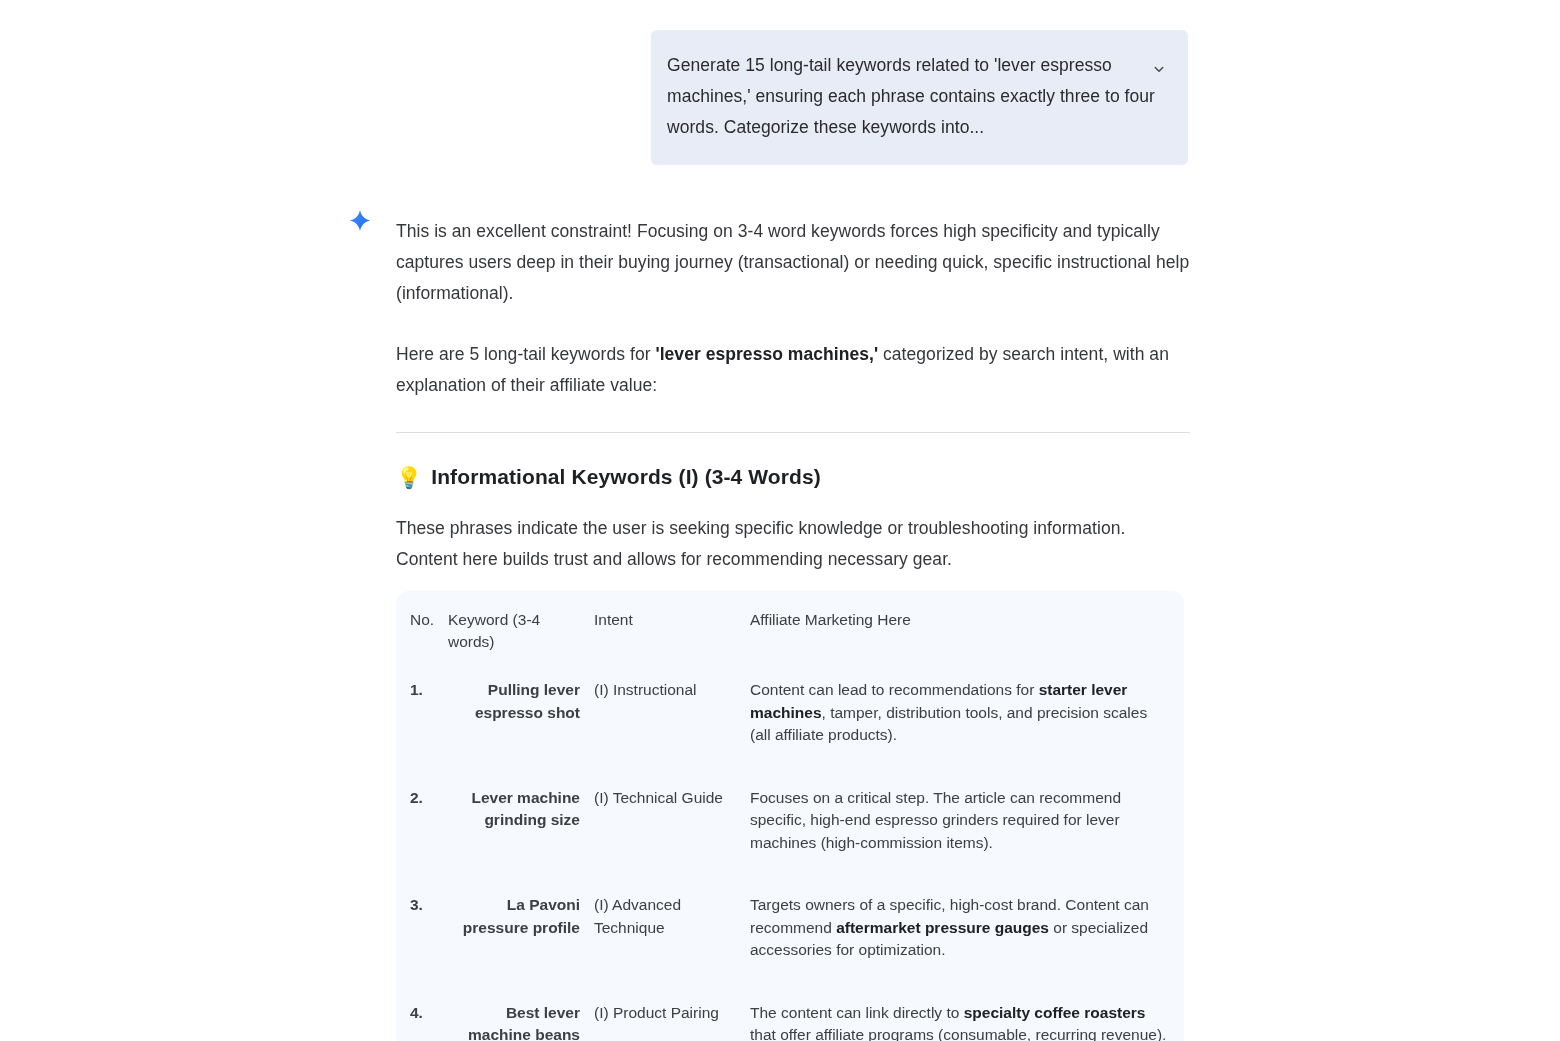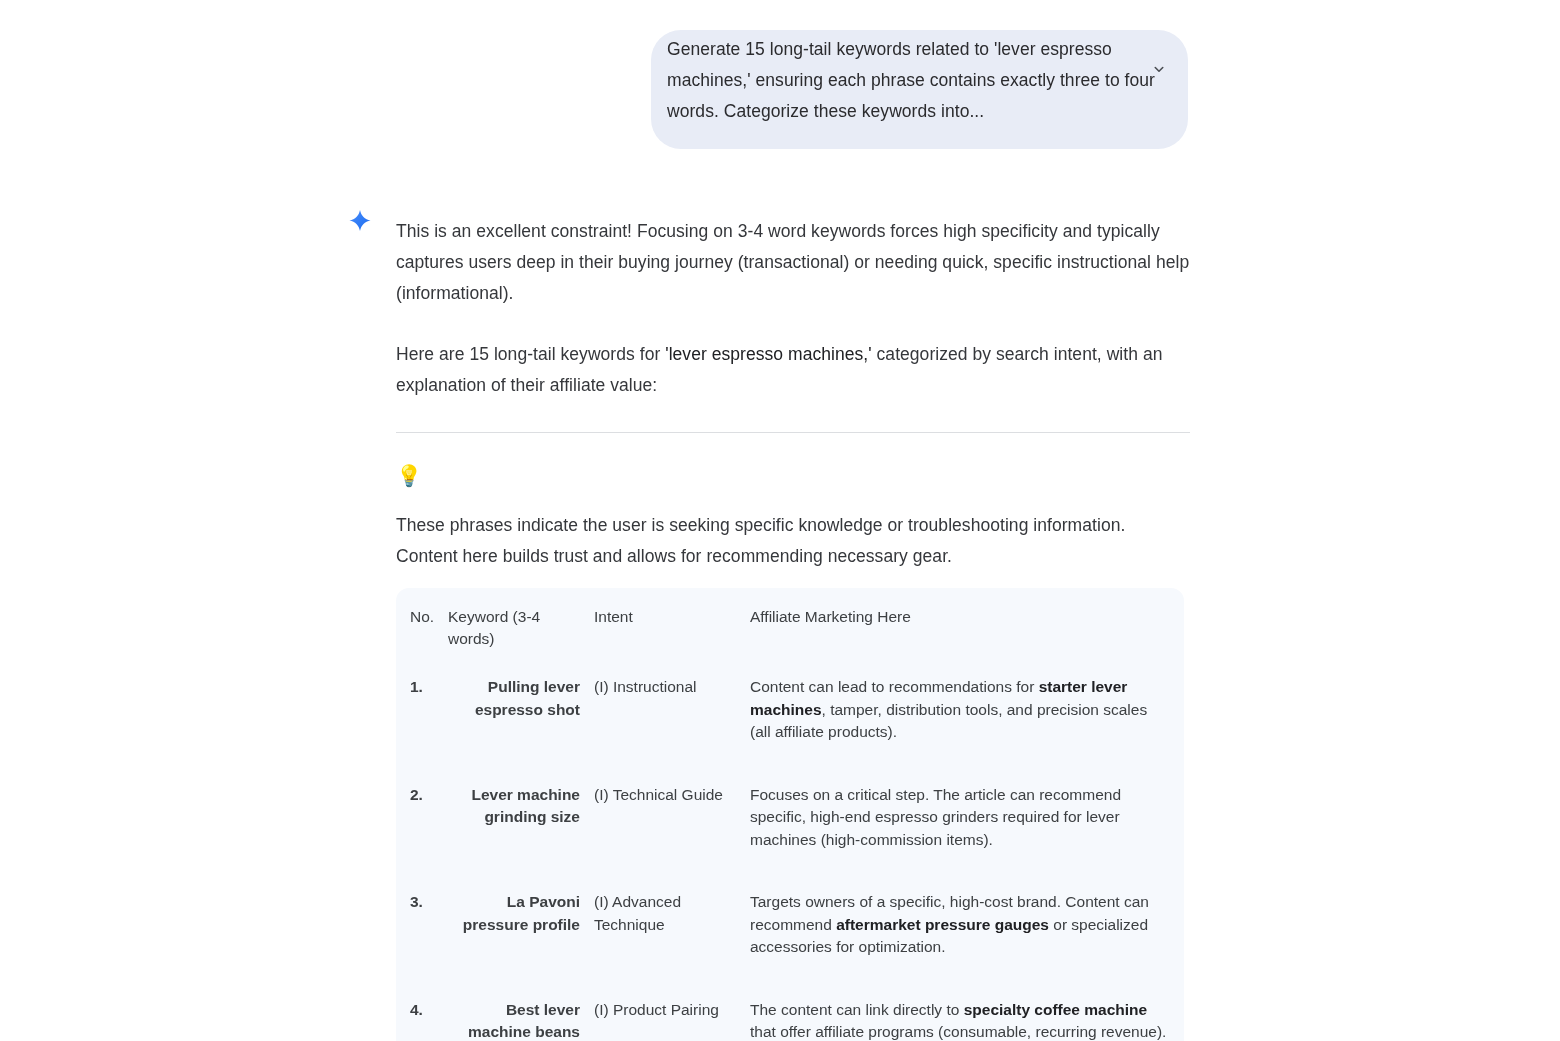--- a/index.html
+++ b/index.html
@@ -23,22 +23,22 @@
   
   .prompt-row {
     position: absolute;
     left: 651px;
     top: 30px;
     width: 537px;
   }
   .prompt-bubble {
     position: relative;
     background: #e8ecf6;
-    border-radius: 30px;
-    padding: 4px 26px 22px 16px;
+    border-radius: 6px;
+    padding: 20px 26px 22px 16px;
     display: flex;
     align-items: flex-start;
   }
   .prompt-text {
     flex: 1;
     font-size: 17.5px;
     line-height: 31px;
     color: #2b2b2e;
     letter-spacing: 0.05px;
   }
@@ -73,21 +73,21 @@
     width: 794px;
   }
   .para {
     font-size: 17.5px;
     line-height: 31px;
     color: #35373b;
     margin: 13px 0 30px 0;
     letter-spacing: 0.05px;
   }
   .para.tight { margin-bottom: 0; }
-  .para b { font-weight: 400; color: #202124; }
+  .para b { font-weight: 700; color: #202124; }
 
   .divider {
     height: 1px;
     background: #dcdee1;
     margin: 31px 0 0 0;
     width: 794px;
   }
 
   .section-head {
     font-size: 21px;
@@ -176,26 +176,27 @@
           </linearGradient>
         </defs>
         <path d="M12 1.6c.9 4.6 3.8 7.5 8.4 8.4-4.6.9-7.5 3.8-8.4 8.4-.9-4.6-3.8-7.5-8.4-8.4 4.6-.9 7.5-3.8 8.4-8.4z" fill="url(#sg)"></path>
       </svg>
     </div>
 
     <div class="resp-body">
 
       <p class="para">This is an excellent constraint! Focusing on 3-4 word keywords forces high specificity and typically captures users deep in their buying journey (transactional) or needing quick, specific instructional help (informational).</p>
 
-      <p class="para tight"><span>Here are 15 long-tail keywords for </span><b>'lever espresso machines,'</b><span> categorized by search intent, with an explanation of their affiliate value:</span></p>
+      <p class="para tight"><span>Here are 5 long-tail keywords for </span><b>'lever espresso machines,'</b><span> categorized by search intent, with an explanation of their affiliate value:</span></p>
 
       <div class="divider"></div>
 
       <h2 class="section-head">
         <span class="bulb">💡</span>
+        <span>Informational Keywords (I) (3-4 Words)</span>
       </h2>
 
       <p class="section-desc">These phrases indicate the user is seeking specific knowledge or troubleshooting information. Content here builds trust and allows for recommending necessary gear.</p>
 
       <div class="kw-table-wrap">
         <table class="kw">
           <thead>
             <tr>
               <th class="col-no">No.</th>
               <th class="col-kw">Keyword (3-4 words)</th>
@@ -219,21 +220,21 @@
               <tr>
                 <td class="col-no">3.</td>
                 <td class="col-kw">La Pavoni pressure profile</td>
                 <td class="col-intent">(I) Advanced Technique</td>
                 <td class="col-val"><span>Targets owners of a specific, high-cost brand. Content can recommend </span><b>aftermarket pressure gauges</b><span> or specialized accessories for optimization.</span></td>
               </tr>
               <tr>
                 <td class="col-no">4.</td>
                 <td class="col-kw">Best lever machine beans</td>
                 <td class="col-intent">(I) Product Pairing</td>
-                <td class="col-val"><span>The content can link directly to </span><b>specialty coffee machine</b><span> that offer affiliate programs (consumable, recurring revenue).</span></td>
+                <td class="col-val"><span>The content can link directly to </span><b>specialty coffee roasters</b><span> that offer affiliate programs (consumable, recurring revenue).</span></td>
               </tr>
             </tbody>
         </table>
       </div>
 
     </div>
   </div>
 </div>
 
 </body></html>

